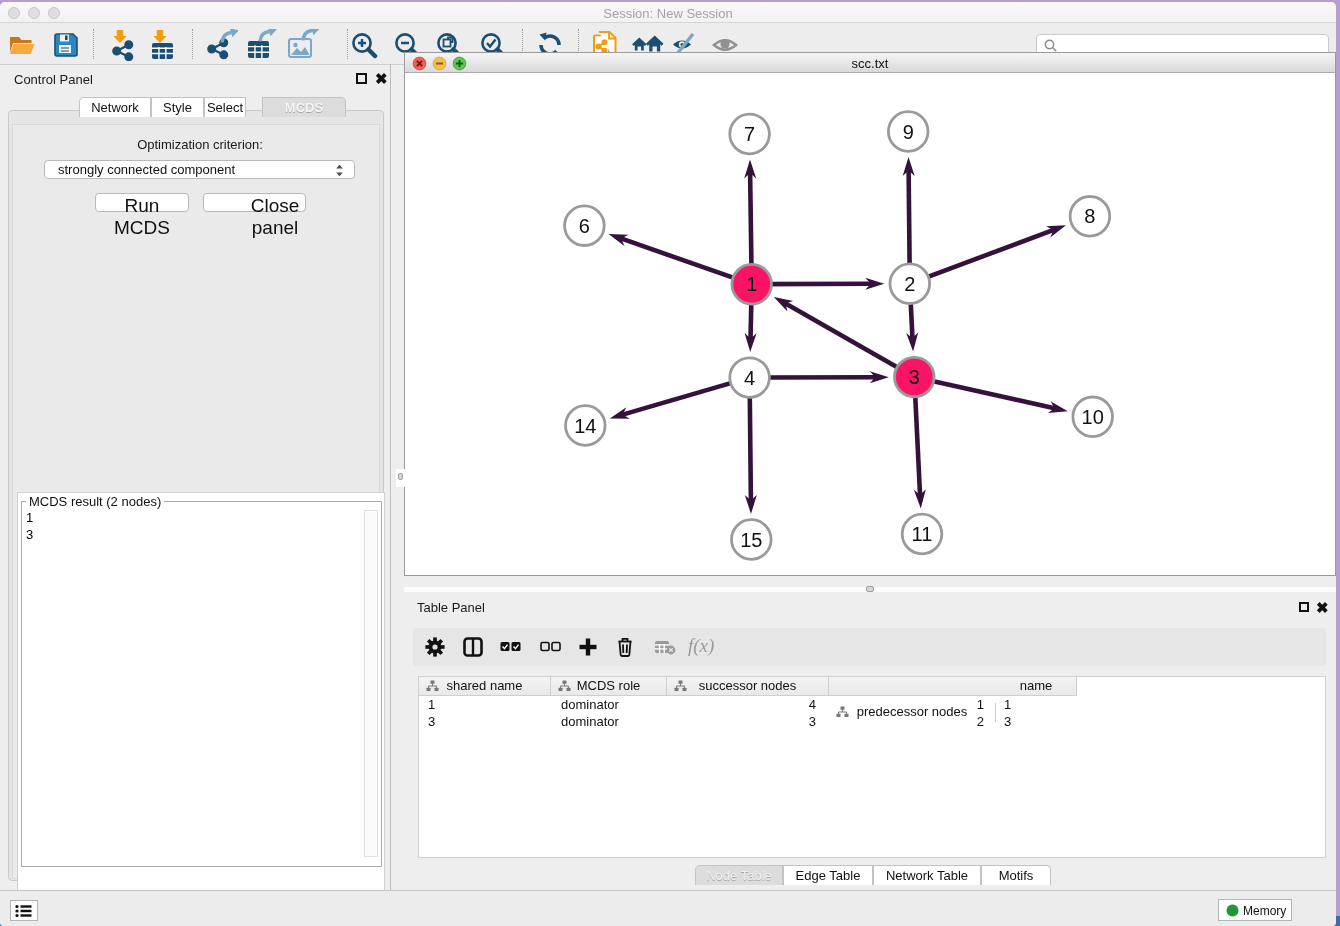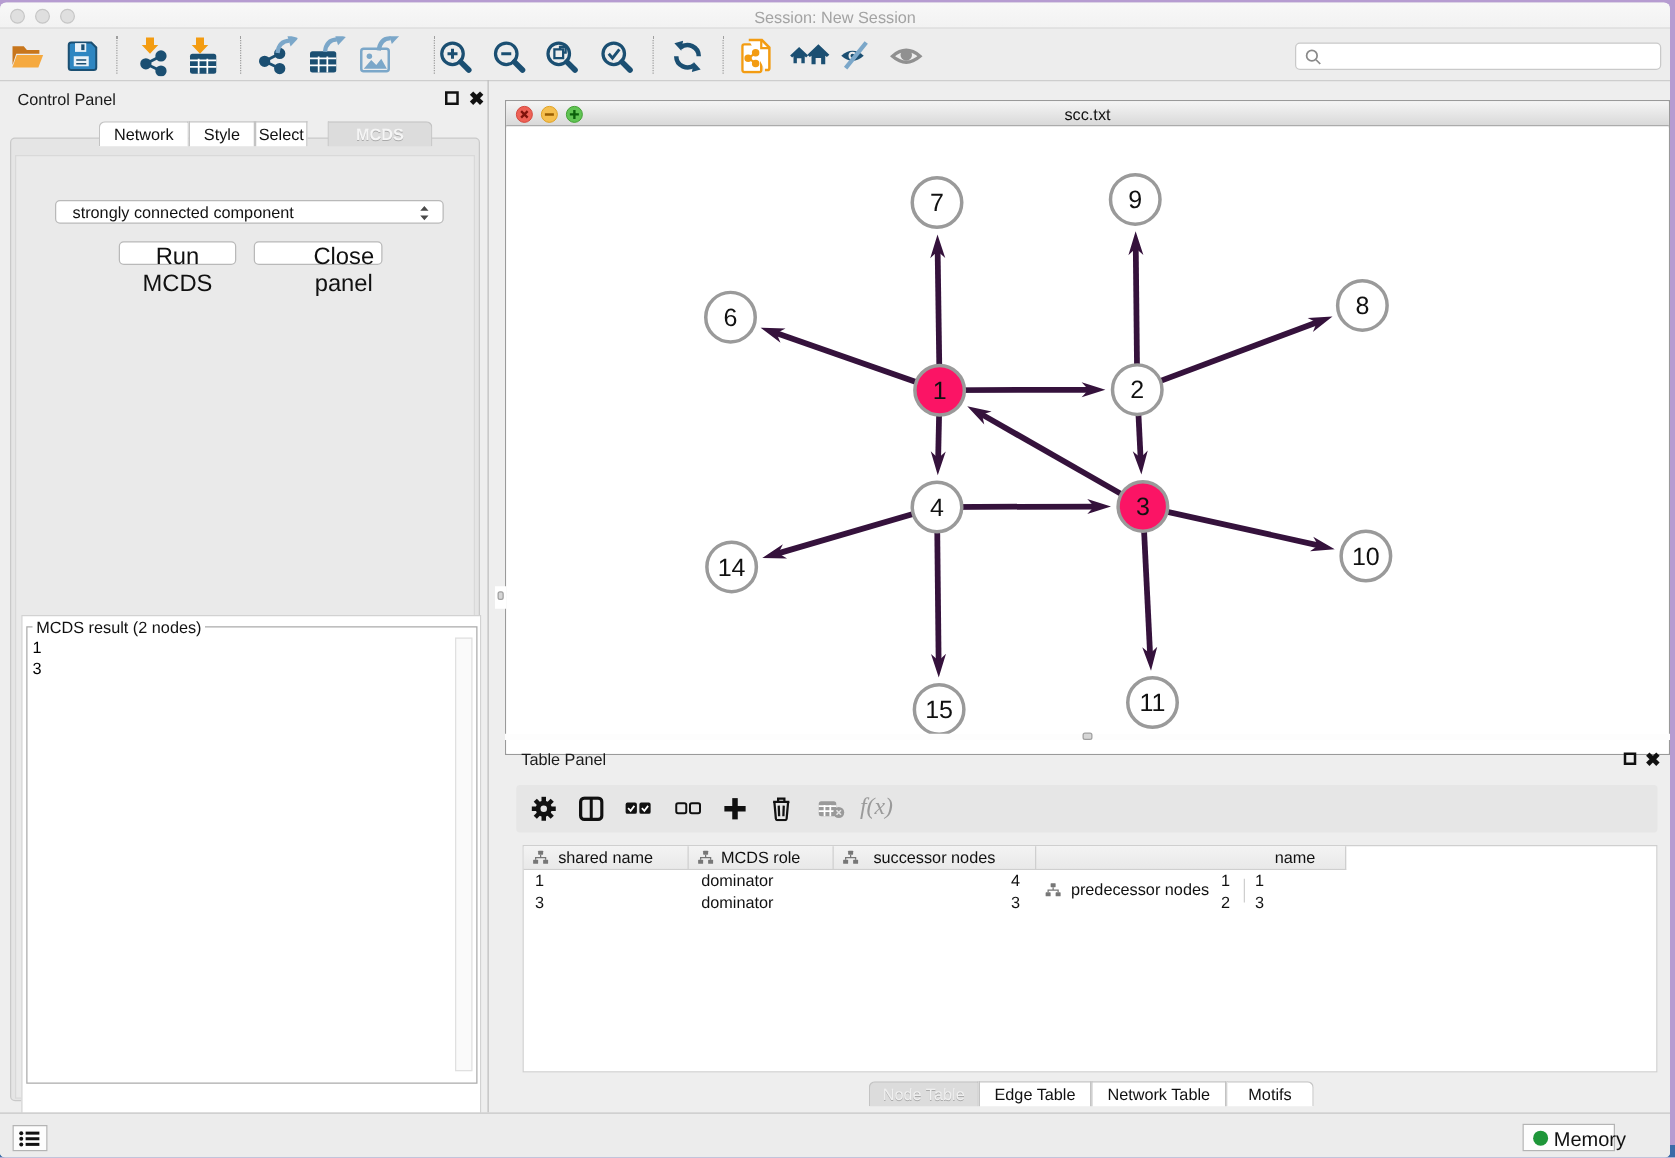--- a/index.html
+++ b/index.html
@@ -28,38 +28,38 @@
 #opt-label { position:absolute; left:8px; top:135px; width:384px; text-align:center; font-size:13px; color:#1a1a1a; }
 #cp-select { position:absolute; left:44px; top:158px; width:311px; height:19px; background:#fff; border:1px solid #b9b9b9; border-radius:4px; font-size:13px; color:#111; padding:1px 0 0 13px; }
 .btn { position:absolute; height:19px; background:#fff; border:1px solid #b9b9b9; border-radius:4px; font-size:19px; color:#111; text-align:center; padding-top:1px; }
 
 #mcds-box { position:absolute; left:17px; top:490px; width:368px; height:405px; background:#fff; border:1px solid #d2d2d2; }
 #mcds-fs { position:absolute; left:3px; top:8px; width:361px; height:366px; border:1px solid #ababab; }
 #mcds-legend { position:absolute; left:4px; top:-8px; background:#fff; font-size:13px; padding:0 3px; color:#111; white-space:nowrap; }
 #mcds-list { position:absolute; left:5px; top:17px; width:340px; height:347px; background:#fff; font-size:13px; line-height:16.5px; padding-left:3px; }
 #mcds-scroll { position:absolute; right:6px; top:17px; width:14px; height:347px; background:#fafafa; border:1px solid #e0e0e0; }
 
-#netwin { position:absolute; left:404px; top:78px; width:932px; height:524px; border:1px solid #9a9a9a; background:#fff; }
+#netwin { position:absolute; left:404px; top:50px; width:932px; height:524px; border:1px solid #9a9a9a; background:#fff; }
 #netwin-tb { position:absolute; left:0; top:0; width:100%; height:20px; background:linear-gradient(#f5f5f5,#d9d9d9); border-bottom:1px solid #ababab; }
 #netwin-title { position:absolute; width:100%; top:3px; text-align:center; font-size:13px; color:#111; }
 #netcanvas { position:absolute; left:0; top:21px; width:930px; height:501px; background:#fff; }
 
 #tp-title { position:absolute; left:417px; top:598px; font-size:13px; color:#1a1a1a; }
 #tp-float { position:absolute; left:1299px; top:600px; width:10px; height:10px; border:2px solid #111; }
 #tp-close { position:absolute; left:1316px; top:597px; font-size:15px; font-weight:bold; color:#111; }
 #tp-toolbar { position:absolute; left:413px; top:626px; width:913px; height:38px; background:#e6e6e6; border-radius:3px; }
 #tp-table { position:absolute; left:418px; top:674px; width:908px; height:182px; background:#fff; border:1px solid #cfcfcf; }
 #tp-header { position:absolute; left:0; top:0; width:658px; height:19px; background:linear-gradient(#f3f3f3,#e9e9e9); border-bottom:1px solid #cfcfcf; }
 .hcell { position:absolute; top:0; height:19px; border-right:1px solid #cfcfcf; font-size:13px; color:#111; text-align:center; padding-top:1px; }
 .tcell { position:absolute; font-size:13px; color:#111; }
 
 #bot-tabs { position:absolute; top:863px; }
 
 #statusbar { position:absolute; left:0; top:888px; width:100%; height:36px; background:#ececec; border-top:1px solid #c6c6c6; }
-#mem-btn { position:absolute; left:1218px; top:8px; width:74px; height:22px; background:#fdfdfd; border:1px solid #b4b4b4; font-size:16px; color:#111; }
+#mem-btn { position:absolute; left:1218px; top:8px; width:74px; height:22px; background:#fdfdfd; border:1px solid #b4b4b4; font-size:12px; color:#111; }
 #list-btn { position:absolute; left:10px; top:9px; width:28px; height:21px; background:#fdfdfd; border:1px solid #b4b4b4; }
 </style>
 </head>
 <body>
 <div id="deskbottom"></div>
 <div id="win">
   <div id="titlebar">
     <div class="tl" style="left:8px;"></div>
     <div class="tl" style="left:28px;"></div>
     <div class="tl" style="left:48px;"></div>
@@ -208,20 +208,21 @@
   <div id="cp-float"></div>
   <div id="cp-close">✖</div>
   <div id="cp-panel"></div>
   <div id="cp-inner"></div>
   <div id="cp-tabs">
     <div class="tab" style="left:0; width:72px; border-radius:5px 0 0 0;">Network</div>
     <div class="tab" style="left:72px; width:53px;">Style</div>
     <div class="tab" style="left:125px; width:42px;">Select</div>
     <div class="tab" style="left:183px; width:84px; border-radius:0 5px 0 0; background:#dcdcdc; color:#f5f5f5; text-shadow:0 1px 0 #aaa;font-weight:bold;">MCDS</div>
   </div>
+  <div id="opt-label">Optimization criterion:</div>
   <div id="cp-select">strongly connected component
     <svg width="9" height="13" style="position:absolute;right:10px;top:3px" viewBox="0 0 9 13">
         <path d="M1.2 4.6 L4.5 0.8 L7.8 4.6 Z M1.2 8.4 L4.5 12.2 L7.8 8.4 Z" fill="#4a4a4a"></path>
       </svg>
   </div>
   <div class="btn" style="left:95px; top:191px; width:94px;">Run MCDS</div>
   <div class="btn" style="left:203px; top:191px; width:103px;padding-left:41px;">Close panel</div>
   <div id="mcds-box">
     <div id="mcds-fs">
         <div id="mcds-legend">MCDS result (2 nodes)</div>

